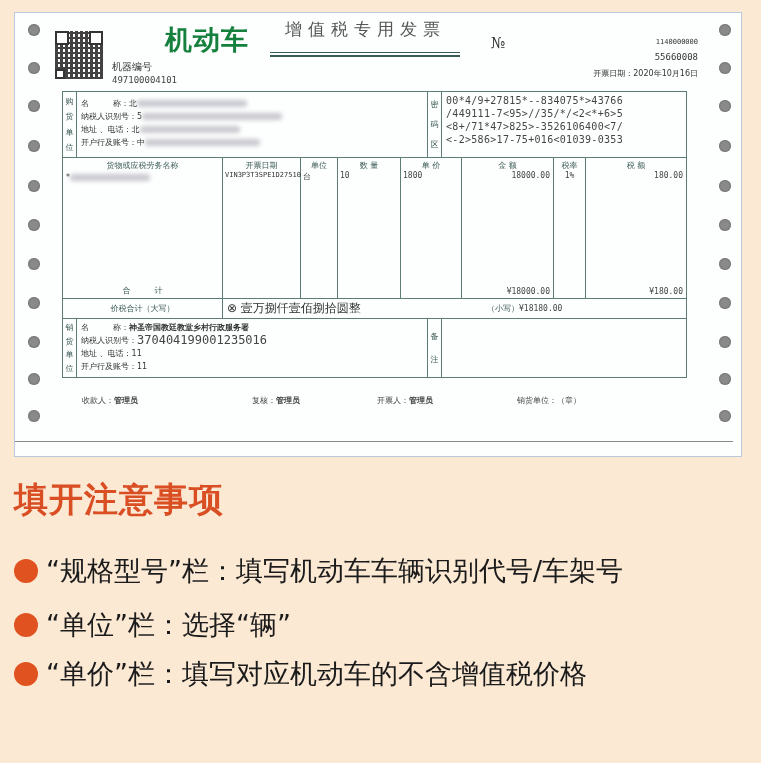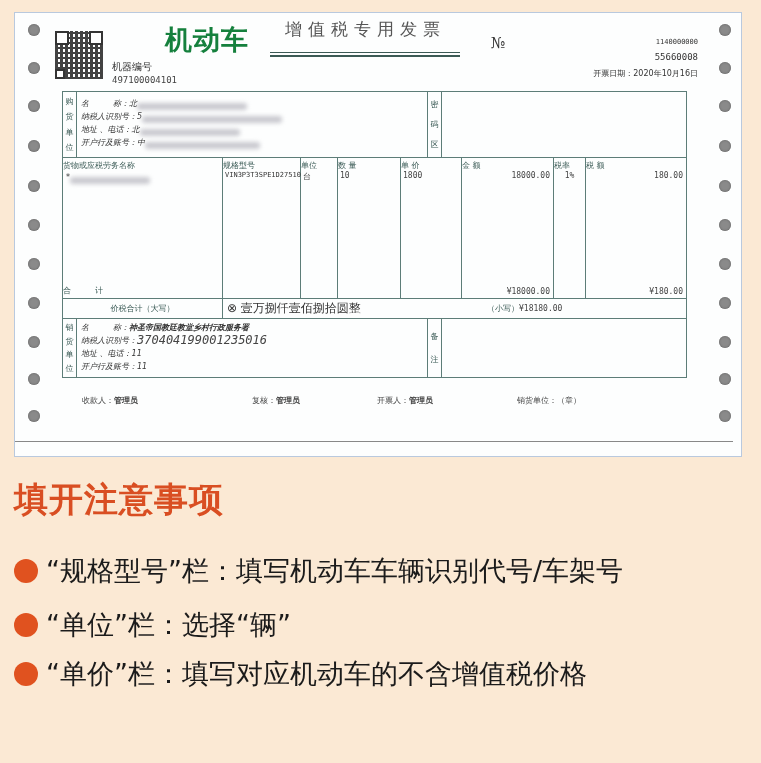--- a/index.html
+++ b/index.html
@@ -33,24 +33,24 @@
   .inv-code { position: absolute; right: 63px; top: 38px; font-family: "DejaVu Sans Mono", monospace; font-size: 7px; color: #333; }
   .inv-no { position: absolute; right: 63px; top: 52px; font-family: "DejaVu Sans Mono", monospace; font-size: 9px; color: #333; }
   .inv-date { position: absolute; right: 63px; top: 68px; font-size: 8px; color: #333; }
 
   .frame { position: absolute; left: 62px; top: 91px; width: 625px; border: 1px solid #5d7d78; }
   .row { position: relative; border-bottom: 1px solid #5d7d78; display: flex; }
   .row:last-child { border-bottom: none; }
   .vlabel { width: 14px; border-right: 1px solid #5d7d78; font-size: 8px; color: #3a5a55; display: flex; flex-direction: column; align-items: center; justify-content: space-around; padding: 2px 0; }
   .cell { border-right: 1px solid #5d7d78; position: relative; }
   .cell:last-child { border-right: none; }
-  .field-line { font-size: 8px; color: #333; height: 13px; line-height: 13px; display: flex; align-items: flex-end; white-space: nowrap; font-style: italic; }
+  .field-line { font-size: 8px; color: #333; height: 13px; line-height: 13px; display: flex; align-items: center; white-space: nowrap; }
   .blur { display: inline-block; height: 7px; background: #c9c9cf; filter: blur(2px); border-radius: 3px; }
   .cipher { font-family: "DejaVu Sans Mono", monospace; font-size: 10px; color: #444; line-height: 13px; padding: 2px 4px; letter-spacing: .3px; }
-  .hdr { font-size: 8px; color: #3a5a55; }
+  .hdr { font-size: 8px; color: #3a5a55; text-align: center; }
   .mono-s { font-family: "DejaVu Sans Mono", monospace; font-size: 7px; color: #333; }
   .mono { font-family: "DejaVu Sans Mono", monospace; font-size: 8px; color: #444; }
 
   .signs { position: absolute; left: 82px; top: 395px; width: 600px; display: flex; font-size: 8px; color: #444; }
   .signs span { display: inline-block; }
 
   .notes-title { position: absolute; left: 14px; top: 477px; font-size: 34px; font-weight: bold; color: #d94e22; letter-spacing: 1px; }
   .note { position: absolute; left: 14px; font-size: 27px; color: #1b1b1b; display: flex; align-items: center; }
   .bullet { width: 24px; height: 24px; border-radius: 50%; background: #e0521f; margin-right: 8px; flex: none; }
 </style>
@@ -128,33 +128,41 @@
           <span>开户行及账号：</span>
           <span>中</span>
           <span class="blur" style="width:115px"></span>
         </div>
     </div>
     <div class="vlabel">
       <span>密</span>
       <span>码</span>
       <span>区</span>
     </div>
+    <div class="cell" style="flex:1">
+      <div class="cipher">
+        <div>00*4/9+27815*--834075*&gt;43766</div>
+        <div>/449111-7&lt;95&gt;//35/*/&lt;2&lt;*+6&gt;5</div>
+        <div>&lt;8+/71*47&gt;825&gt;-3526106400&lt;7/</div>
+        <div>&lt;-2&gt;586&gt;17-75+016&lt;01039-0353</div>
+      </div>
+    </div>
   </div>
 
   <div class="row" style="height:141px">
     <div class="cell" style="width:160px">
       <div class="hdr" style="padding-top:2px">货物或应税劳务名称</div>
       <div class="field-line" style="padding-left:3px">
           <span>*</span>
           <span class="blur" style="width:80px"></span>
         </div>
       <div class="hdr" style="position:absolute;bottom:2px;left:0;right:0">合　　　计</div>
     </div>
     <div class="cell" style="width:78px">
-      <div class="hdr" style="padding-top:2px">规格型号</div>
+      <div class="hdr" style="padding-top:2px">开票日期</div>
       <div class="mono-s" style="padding-left:2px">VIN3P3T3SPE1D27510</div>
     </div>
     <div class="cell" style="width:37px">
       <div class="hdr" style="padding-top:2px">单位</div>
       <div class="mono" style="padding-left:2px">台</div>
     </div>
     <div class="cell" style="width:63px">
       <div class="hdr" style="padding-top:2px">数 量</div>
       <div class="mono" style="padding-left:2px">10</div>
     </div>

